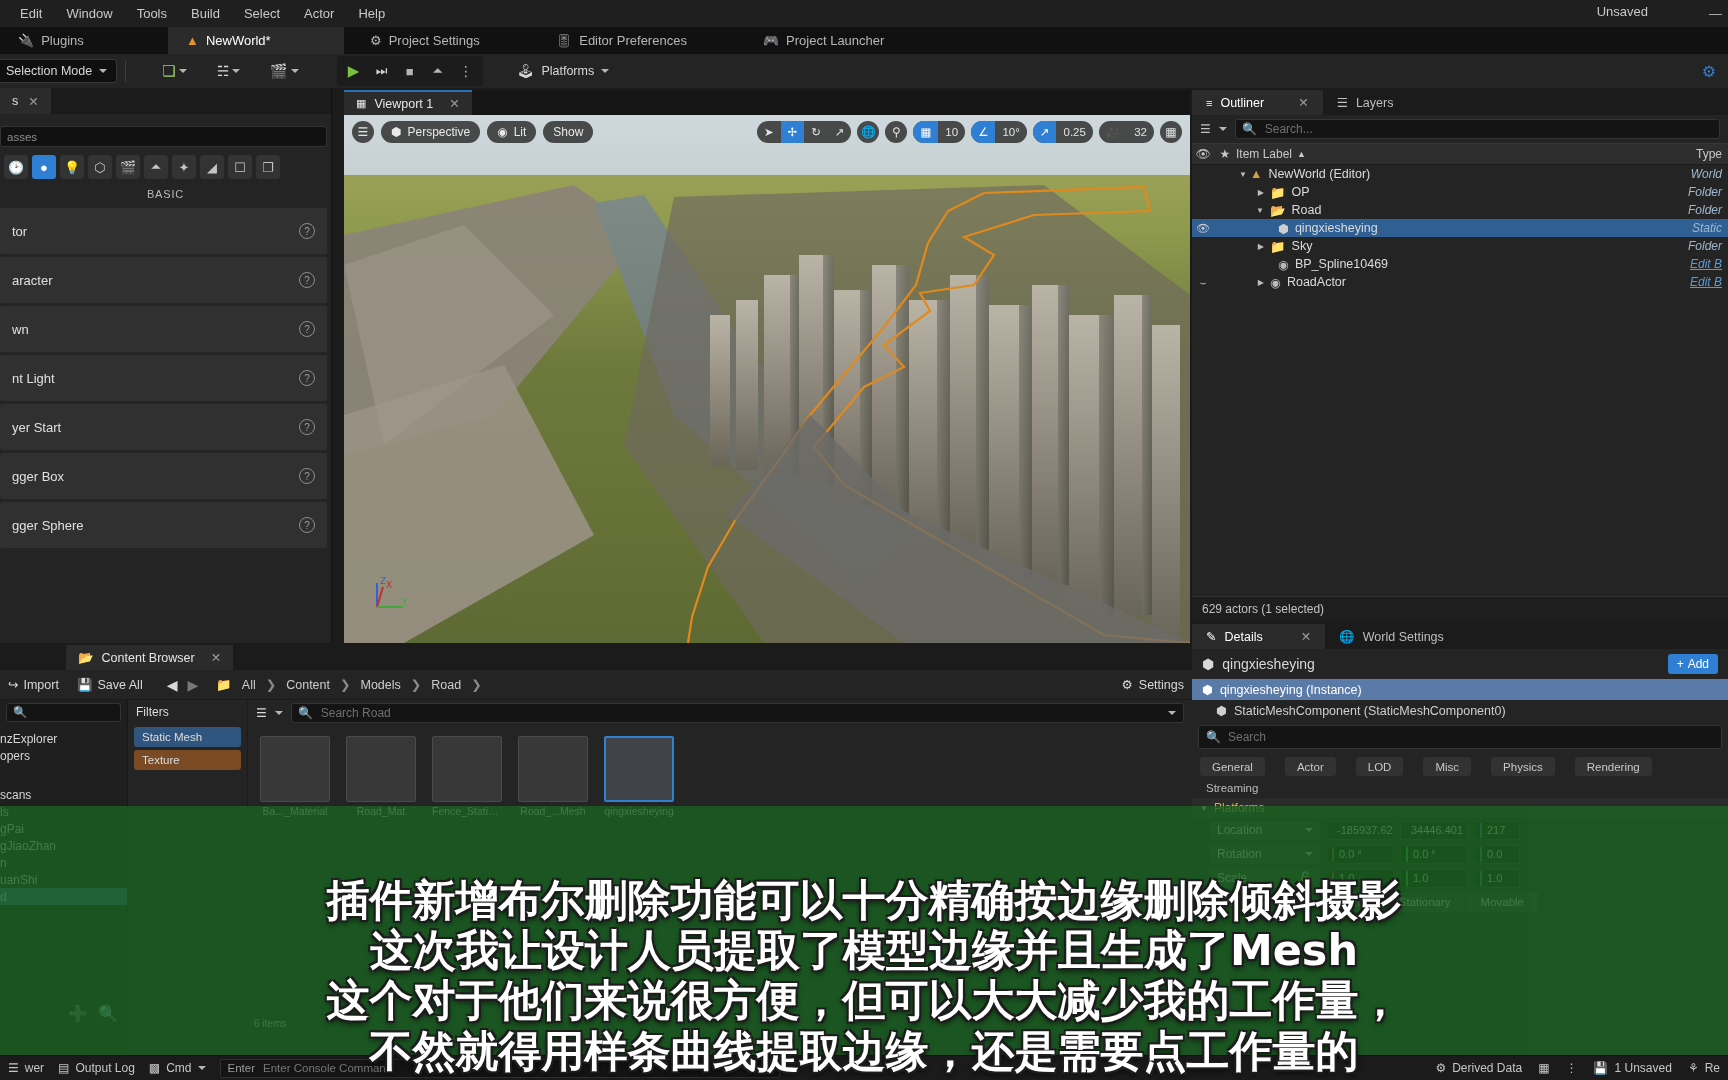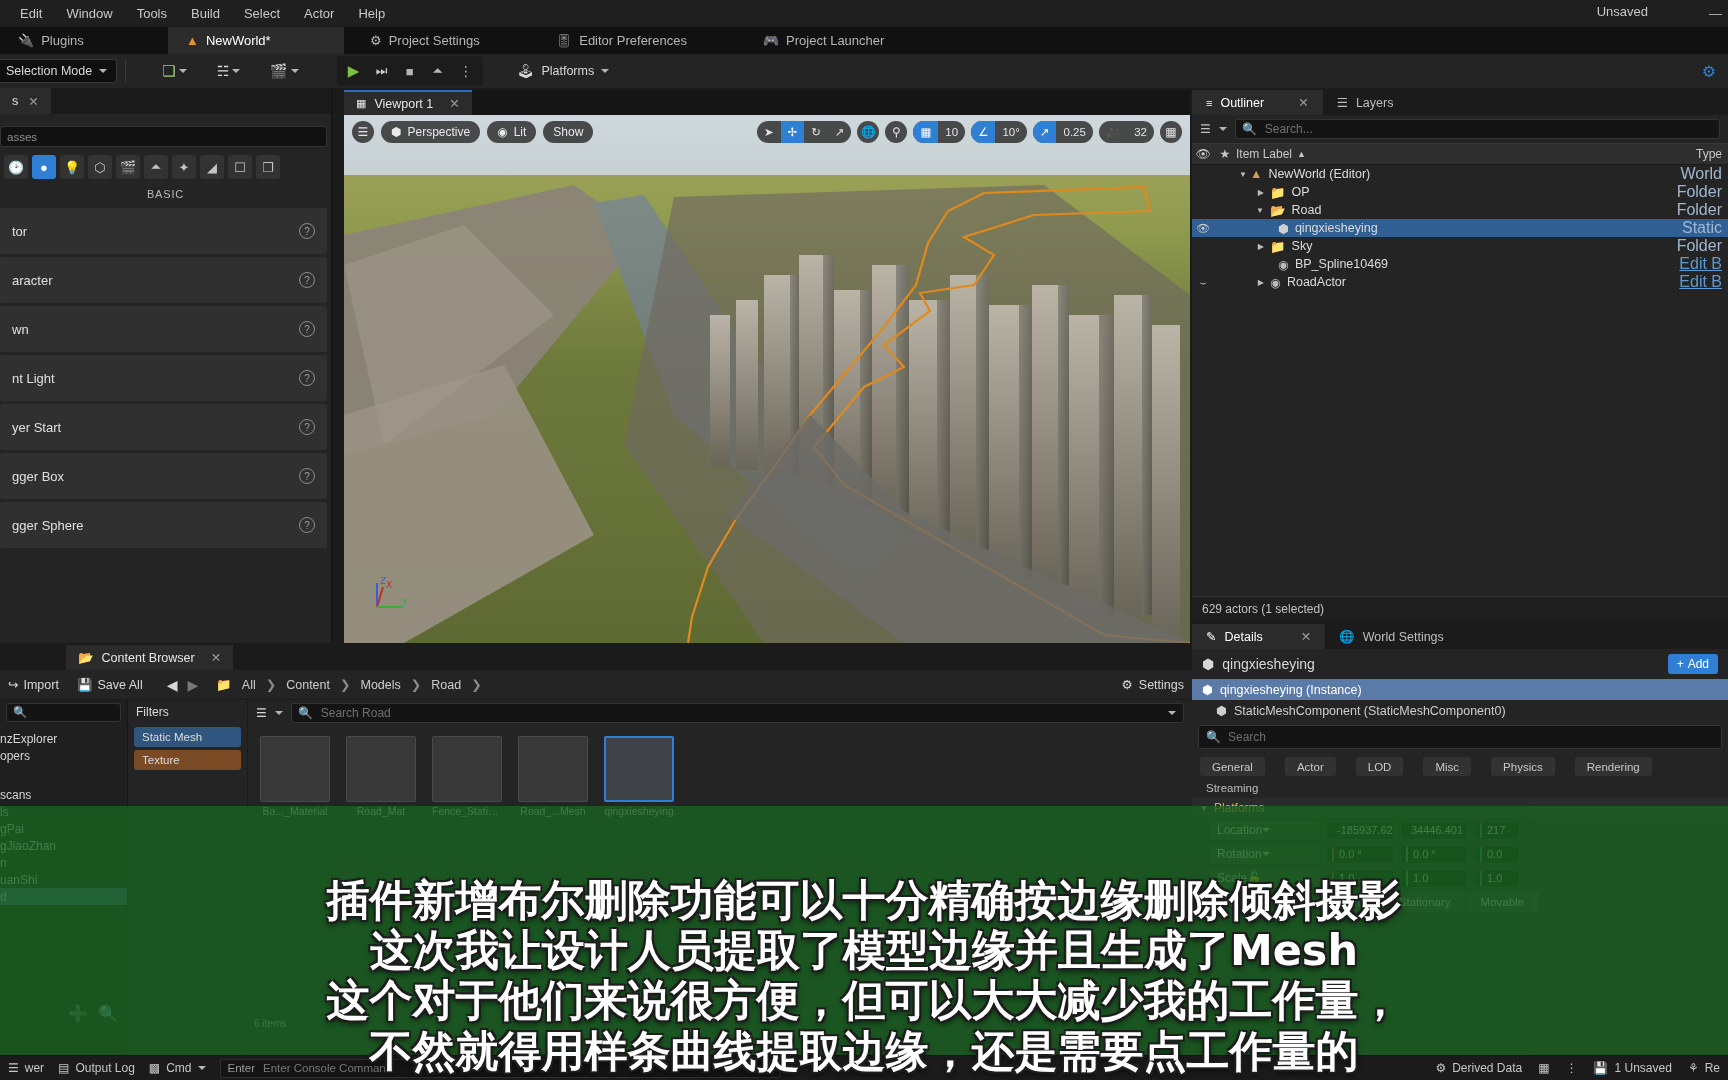--- a/index.html
+++ b/index.html
@@ -89,21 +89,21 @@
   #ol-search { height:28px; display:flex; align-items:center; gap:8px; padding:0 8px; }
   #ol-search .sbox { flex:1; height:20px; background:#141414; border:1px solid #343434;
     border-radius:3px; display:flex; align-items:center; gap:7px; padding:0 7px;
     font-size:12px; color:#6f6f6f; }
   #ol-head { height:22px; background:#2e2e2e; display:flex; align-items:center;
     font-size:12px; color:#c8c8c8; border-top:1px solid #383838; border-bottom:1px solid #1c1c1c; }
   .ol-row { height:18px; display:flex; align-items:center; font-size:12.5px; color:#dcdcdc; }
   .ol-row.sel { background:#2f5f93; }
   .ol-row .eye { width:22px; text-align:center; color:#cfcfcf; font-size:11px; }
   .ol-row .star { width:22px; }
-  .ol-row .type { position:absolute; right:6px; font-size:16px; color:#9fb8d0; }
+  .ol-row .type { position:absolute; right:6px; font-size:12px; color:#9fb8d0;font-style:italic; }
   #ol-footer { position:absolute; left:0; bottom:0; width:536px; height:24px; background:#1e1e1e;
     display:flex; align-items:center; padding-left:10px; font-size:12px; color:#c3c3c3;
     border-top:1px solid #333; }
 
   
   #details { position:absolute; left:1192px; top:624px; width:536px; height:432px; background:#242424; }
   #dt-tabs { height:25px; background:#1b1b1b; display:flex; align-items:flex-end; }
   #dt-tabs .dtt { height:25px; display:flex; align-items:center; gap:8px; padding:0 14px;
     font-size:12.5px; color:#bdbdbd; }
   #dt-tabs .dtt.active { background:#2b2b2b; color:#fff; }
@@ -115,21 +115,21 @@
   #dt-search { height:24px; margin:4px 6px; background:#141414; border:1px solid #343434;
     border-radius:3px; display:flex; align-items:center; gap:7px; padding:0 7px;
     font-size:12px; color:#6f6f6f; }
   #dt-filters { display:flex; gap:20px; padding:4px 8px; }
   .dt-chip { background:#323232; border-radius:3px; height:19px; display:flex; align-items:center;
     padding:0 12px; font-size:11.5px; color:#c8c8c8; }
   .dt-cat { height:20px; display:flex; align-items:center; gap:6px; padding-left:8px;
     font-size:12px; color:#cfcfcf; background:#2b2b2b; }
   .dt-prow { height:24px; display:flex; align-items:center; padding-left:18px; font-size:12px; gap:6px; }
   .dt-lbl { width:110px; background:#2f2f2f; border-radius:2px; height:19px;
-    display:flex; align-items:center; justify-content:flex-start; padding:0 7px; color:#d2d2d2; }
+    display:flex; align-items:center; justify-content:space-between; padding:0 7px; color:#d2d2d2; }
   .numbox { height:19px; background:#141414; border:1px solid #2f2f2f; border-radius:2px;
     display:flex; align-items:center; padding:0 5px; font-size:11px; color:#dcdcdc; width:68px; }
   .numbox .bar { width:2px; height:15px; margin-right:5px; }
   .mob { display:flex; gap:2px; padding-left:18px; align-items:center; }
   .mob div { height:20px; background:#333; display:flex; align-items:center; justify-content:center;
     padding:0 14px; font-size:11.5px; color:#d0d0d0; }
   .mob div.on { background:#4a4a4a; color:#fff; }
 
   
   #cb { position:absolute; left:0; top:645px; width:1192px; height:410px; background:#242424; }

